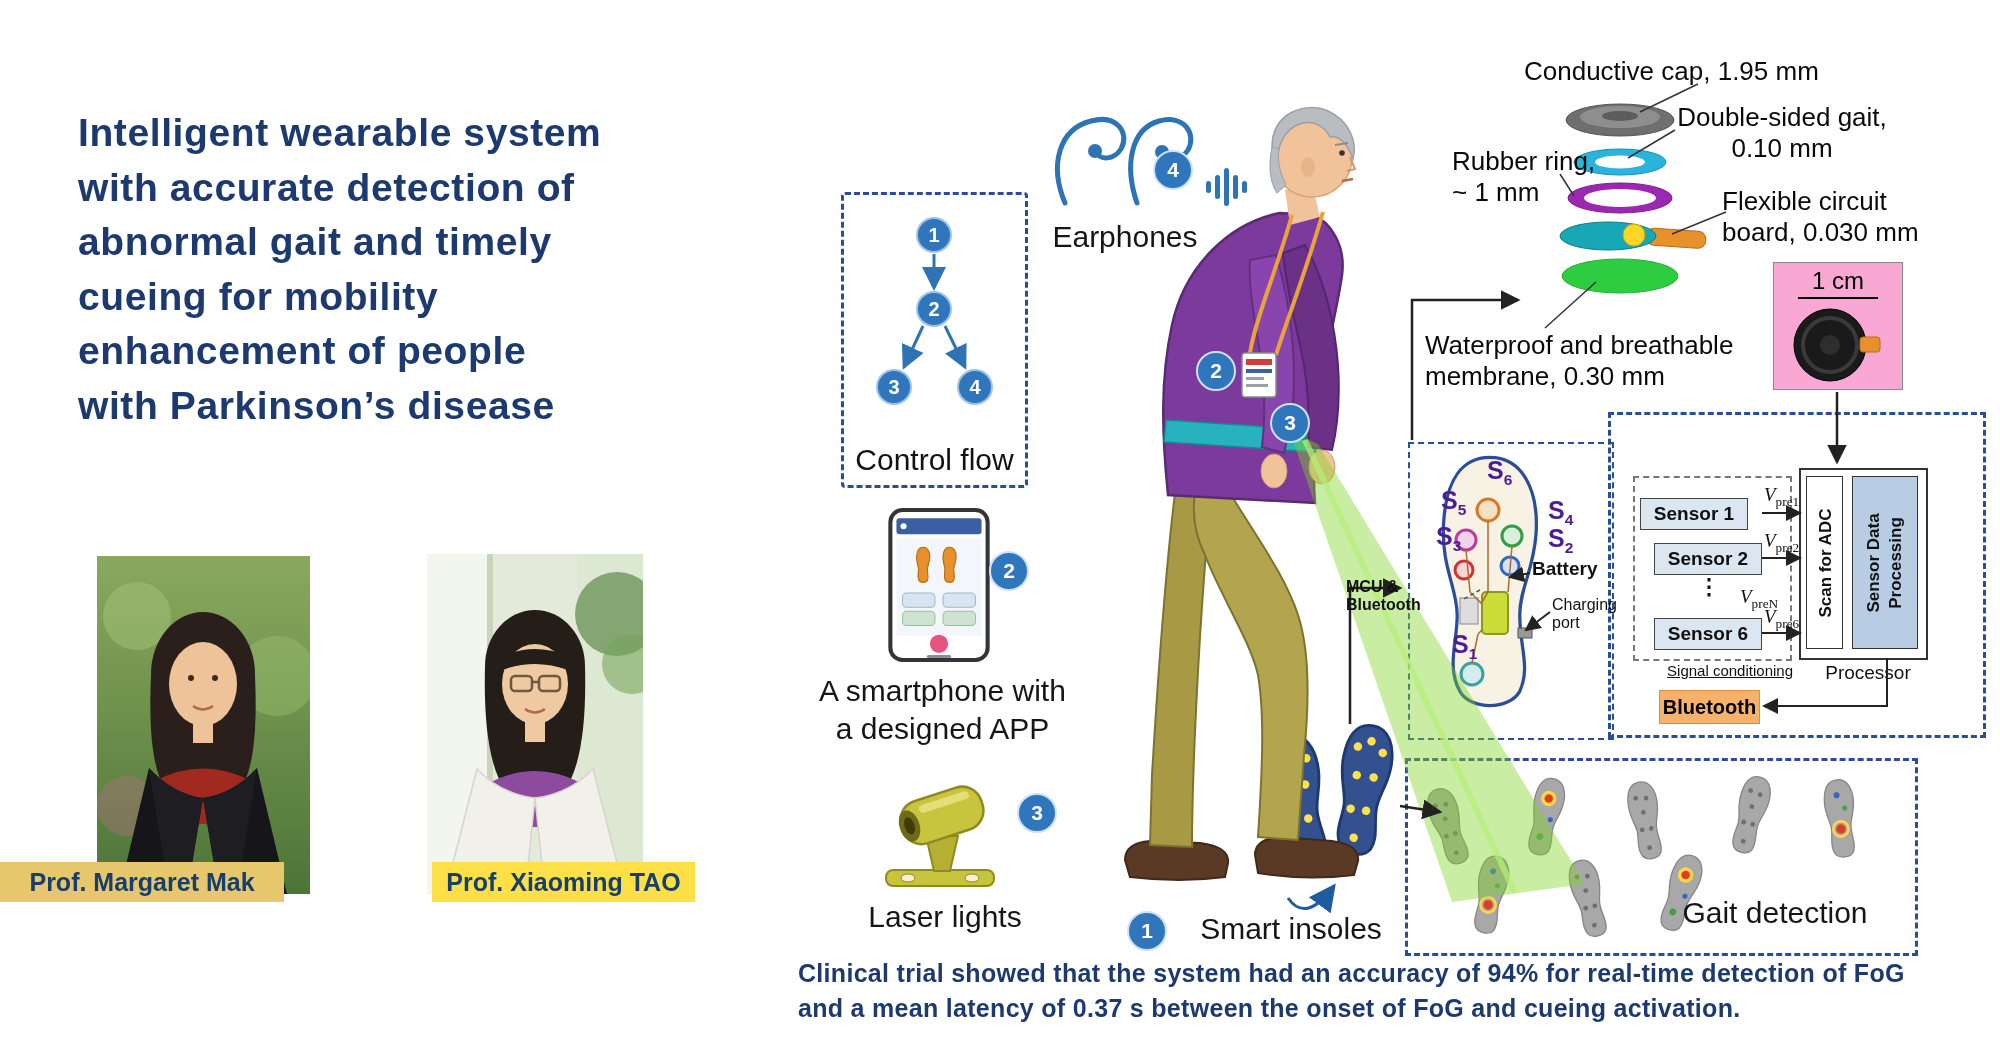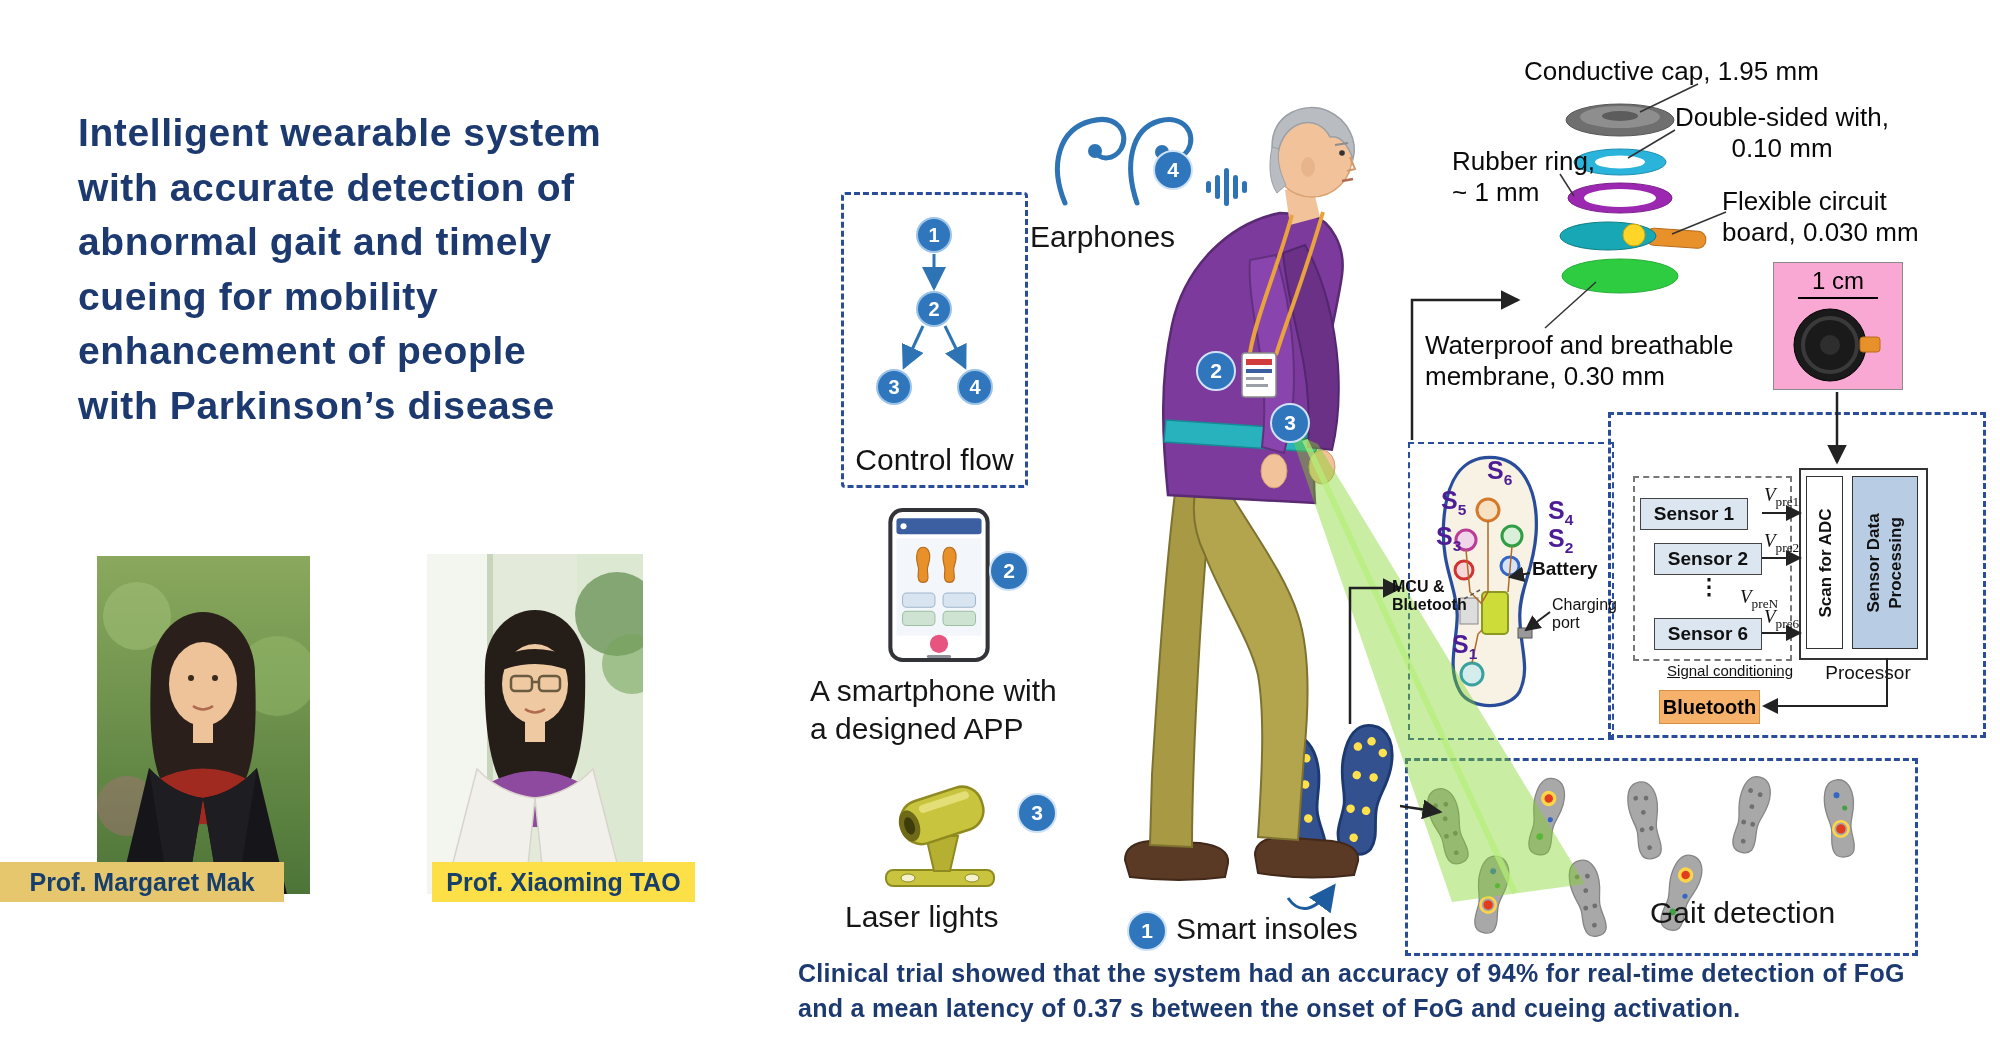--- a/index.html
+++ b/index.html
@@ -10,21 +10,21 @@
   .title{left:78px;top:106px;width:700px;font-size:39px;font-weight:bold;color:#1d3a70;
          line-height:1.40;letter-spacing:0.6px;}
   
   .prof-label{height:40px;font-size:25px;font-weight:bold;color:#173f6b;line-height:40px;
               text-align:center;z-index:8;}
   
   .badge{width:36px;height:36px;border-radius:50%;background:#2f76bd;border:2px solid #cfe2f5;
          color:#fff;font-weight:bold;font-size:21px;display:flex;align-items:center;
          justify-content:center;z-index:25;}
   
-  .dev-label{font-size:30px;color:#161616;text-align:left;z-index:24;}
+  .dev-label{font-size:30px;color:#161616;text-align:center;z-index:24;}
   .ann{font-size:26px;color:#0a0a0a;line-height:1.18;z-index:24;}
   .s-label{font-size:25px;font-weight:bold;color:#4c1d95;z-index:24;}
   .s-label sub{font-size:0.62em;}
   .tiny{font-size:16px;color:#111;line-height:1.1;z-index:24;}
   .vlabel{font-size:19px;color:#111;z-index:24;font-family:"Liberation Serif", serif;}
   .vlabel .vi{font-style:italic;}
   .vlabel sub{font-size:0.7em;}
   
   .dashed-navy{border:3px dashed #2a4d9b;z-index:4;}
   .dashed-thin{border:2px dashed #2a4d9b;z-index:4;}
@@ -284,41 +284,41 @@
     <g transform="translate(0,10) scale(1.42) rotate(-10 21 48)">
         <use href="#fpBlue"></use>
       </g>
     <g transform="translate(64,0) scale(1.42) rotate(8 21 48)">
         <use href="#fpBlue"></use>
       </g>
   </svg>
   <div class="abs badge" style="left:1127px;top:911px;">
     <span>1</span>
   </div>
-  <div class="abs dev-label" style="left:1176px;top:912px;width:230px;text-align:left;">Smart insoles</div>
+  <div class="abs dev-label" style="left:1176px;top:912px;width:230px;text-align:center;">Smart insoles</div>
 
   <svg class="abs" style="left:1520px;top:88px;" width="210" height="230" viewBox="0 0 210 230">
     <ellipse cx="100" cy="32" rx="54" ry="16" fill="#6f6f6f" stroke="#555"></ellipse>
     <ellipse cx="100" cy="29" rx="40" ry="11" fill="#8e8e8e"></ellipse>
     <ellipse cx="100" cy="28" rx="18" ry="5" fill="#5c5c5c"></ellipse>
     <ellipse cx="100" cy="74" rx="46" ry="13" fill="#2ab4dc" stroke="#1b8fb2"></ellipse>
     <ellipse cx="100" cy="74" rx="25" ry="6.5" fill="#ffffff"></ellipse>
     <ellipse cx="100" cy="110" rx="52" ry="15" fill="#9c27b0" stroke="#7a1d8a"></ellipse>
     <ellipse cx="100" cy="110" rx="36" ry="9" fill="#ffffff"></ellipse>
     <g transform="rotate(4 130 148)">
       <rect x="126" y="140" width="60" height="17" rx="8" fill="#e8902a" stroke="#b76d1d"></rect>
     </g>
     <ellipse cx="88" cy="148" rx="48" ry="14" fill="#18a7b5" stroke="#0f7e88"></ellipse>
     <circle cx="114" cy="147" r="11" fill="#ffd527" stroke="#caa30a"></circle>
     <ellipse cx="100" cy="188" rx="58" ry="17" fill="#2ecc40" stroke="#27ae38"></ellipse>
   </svg>
 
   <div class="abs ann" style="left:1524px;top:56px;width:360px;">Conductive cap, 1.95 mm</div>
   <div class="abs ann" style="left:1672px;top:102px;width:220px;text-align:center;">
-    <div>Double-sided with,</div>
+    <div>Double-sided gait,</div>
     <div>0.10 mm</div>
   </div>
   <div class="abs ann" style="left:1452px;top:146px;width:150px;">
     <div>Rubber ring,</div>
     <div>~ 1 mm</div>
   </div>
   <div class="abs ann" style="left:1722px;top:186px;width:200px;">
     <div>Flexible circuit</div>
     <div>board, 0.030 mm</div>
   </div>
@@ -362,21 +362,21 @@
   <div class="abs s-label" style="left:1441px;top:486px;">
     <span>S</span><sub>5</sub></div>
   <div class="abs s-label" style="left:1548px;top:496px;">
     <span>S</span><sub>4</sub></div>
   <div class="abs s-label" style="left:1436px;top:522px;">
     <span>S</span><sub>3</sub></div>
   <div class="abs s-label" style="left:1548px;top:524px;">
     <span>S</span><sub>2</sub></div>
   <div class="abs s-label" style="left:1452px;top:630px;">
     <span>S</span><sub>1</sub></div>
-  <div class="abs tiny" style="left:1392px;top:578px;width:70px;font-weight:bold;">
+  <div class="abs tiny" style="left:1346px;top:578px;width:70px;font-weight:bold;">
     <div>MCU &amp;</div>
     <div>Bluetooth</div>
   </div>
   <div class="abs" style="left:1532px;top:558px;font-size:19px;font-weight:bold;z-index:24;">Battery</div>
   <div class="abs tiny" style="left:1552px;top:596px;width:80px;">
     <div>Charging</div>
     <div>port</div>
   </div>
 
   <div class="abs dashed-navy" style="left:1608px;top:412px;width:372px;height:320px;"></div>

